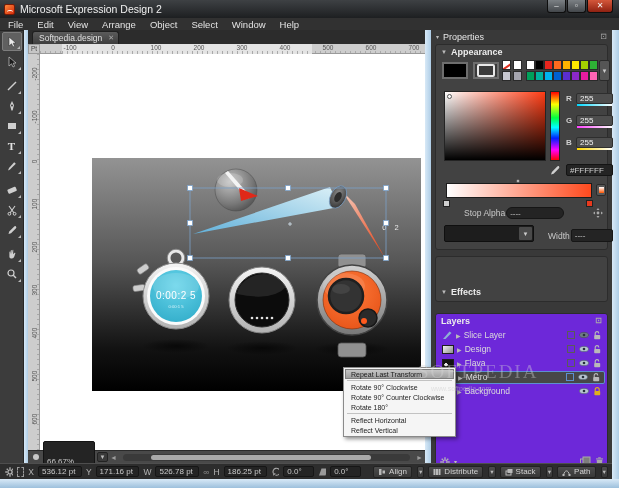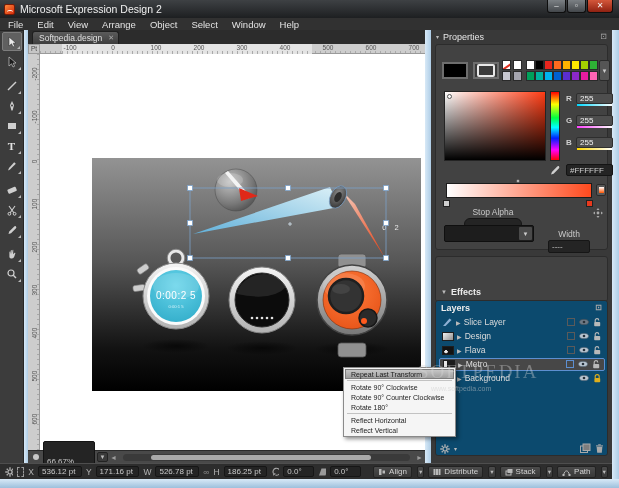--- a/index.html
+++ b/index.html
@@ -108,21 +108,21 @@
   .rgb-f.g:after { background:linear-gradient(to right,#ff40ff,#fff);}
   .rgb-f.b:after { background:linear-gradient(to right,#ffd800,#fff);}
   .hexfld { position:absolute; width:47px; height:12px; background:#242424; border:1px solid #141414; border-radius:2px;
     color:#cfcfcf; font-size:8px; line-height:11px; padding:0 3px;}
   .gradbar { position:absolute; height:15px; border:1px solid #1c1c1c;
     background: linear-gradient(to right,#ffffff,#ff4a1e); }
   .gstop { position:absolute; width:7px; height:7px; border:1px solid #222; }
   .gmid { position:absolute; width:4px; height:4px; background:#ddd; border:1px solid #555; border-radius:50%; }
   .gbtn { position:absolute; width:10px; height:12px; background:#575757; border:1px solid #2a2a2a; border-radius:2px;}
   .gbtn:after{content:"";display:block;margin:2px auto;width:5px;height:6px;background:linear-gradient(#fff,#f50);}
-  .lblrow { position:absolute; display:flex; align-items:center; gap:1px; color:#c9c9c9; font-size:8.5px;flex-direction:column;}
+  .lblrow { position:absolute; display:flex; align-items:center; gap:1px; color:#c9c9c9; font-size:8.5px;}
   .pill { border-radius:6px; }
   .dropdown { position:absolute; background:#1d1d1d; border:1px solid #0f0f0f; border-radius:2px; }
   .dropdown .dchev { position:absolute; right:1px; top:1px; bottom:1px; width:13px; background:#4a4a4a; border-radius:1px;
     color:#ccc; font-size:6px; text-align:center; line-height:15px;}
 
   .layer-row { position:absolute; left:3px; width:166px; height:12.5px; display:flex; align-items:center; gap:3px;
     color:#dcdcdc; font-size:8.5px; padding:0 3px;}
   .layer-row.sel { border:1px solid #5d8fd0; border-radius:2px; background:#474747;}
   .lthumb { width:12px; height:9px; border:1px solid #1e1e1e; flex:none;}
   .larrow { color:#b9b9b9; font-size:6px; flex:none;}
@@ -420,20 +420,24 @@
 <div class="abs bluestrip h" style="left:0; top:479px; width:619px; height:9px;"></div>
 
 <div class="abs dock">
   <div class="dock-header">
     <span class="tri">▾</span>
     <span>Properties</span>
     <span class="opt">⊡</span>
   </div>
 
   <div class="section" style="top:14px; height:206px;">
+    <div class="sec-head">
+      <span class="tri">▼</span>
+      <span>Appearance</span>
+    </div>
     <div class="swatch-big" style="left:6px; top:17px;"></div>
     <div class="swatch-big stroke" style="left:37px; top:17px;"></div>
 
     <div class="pal none" style="left:66px; top:15px;"></div>
     <div class="pal" style="left:66px; top:26px; background:#c9c9d2;"></div>
     <div class="pal" style="left:77px; top:15px; background:#ffffff;"></div>
     <div class="pal" style="left:77px; top:26px; background:#a5a5af;"></div>
     <div class="pal" style="left: 90px; top: 15px; background-color: rgb(255, 255, 255);"></div>
     <div class="pal" style="left: 99px; top: 15px; background-color: rgb(0, 0, 0);"></div>
     <div class="pal" style="left: 108px; top: 15px; background-color: rgb(232, 37, 29);"></div>
@@ -497,21 +501,21 @@
     </div>
   </div>
 
   <div class="section" style="top:226px; height:46px;">
     <div class="sec-head" style="margin-top:28px;">
       <span class="tri">▼</span>
       <span>Effects</span>
     </div>
   </div>
 
-  <div class="section" style="top:270px; height:156px; background:#0c4a6e;">
+  <div class="section" style="top:283px; height:156px; background:#6d28d9;">
     <div class="sec-head">
       <span>Layers</span>
       <span style="margin-left:auto; color:#a9a9a9; font-size:8px;">⊡</span>
     </div>
 
     <div class="layer-row" style="top:15px;">
       <span class="licon">
         <svg width="11" height="10">
             <path d="M1 9 L7.5 1.5 L9.5 3 L3.5 9 Z" fill="#8fb0d4"></path>
           </svg>

